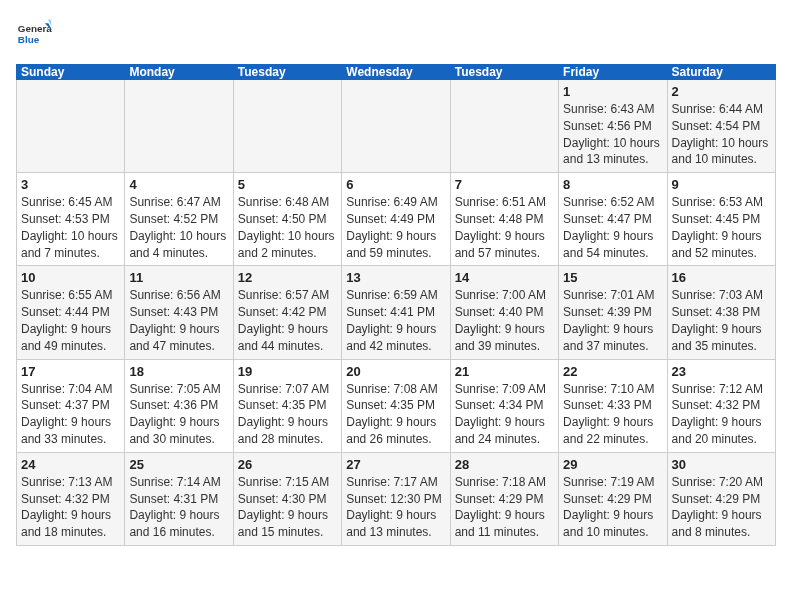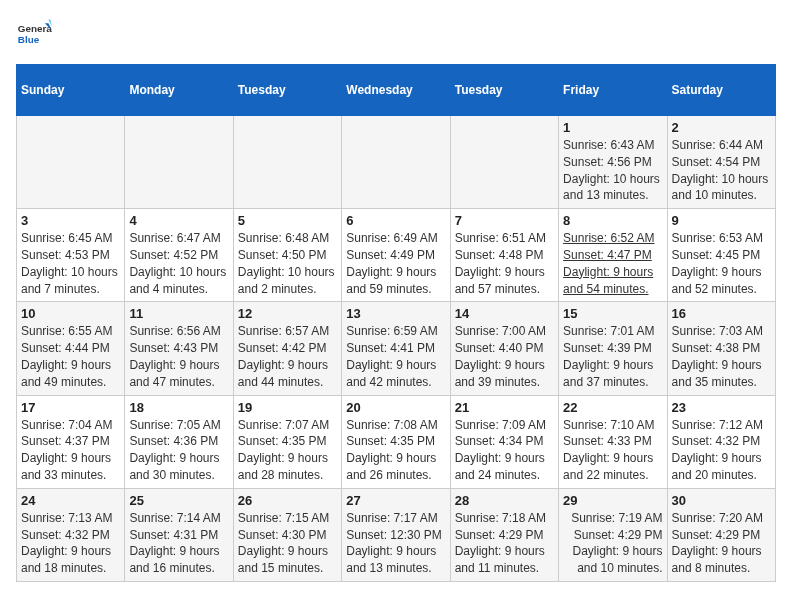--- a/index.html
+++ b/index.html
@@ -40,21 +40,21 @@
     table {
       width: 100%;
       border-collapse: collapse;
       table-layout: fixed;
     }
     thead tr th {
       background-color: #1565C0;
       color: #fff;
       font-size: 12px;
       font-weight: bold;
-      padding: 18px 4px;
+      padding: 0 4px;
       text-align: left;
       border: 1px solid #1565C0;
     }
     tbody tr td {
       border: 1px solid #ccc;
       vertical-align: top;
       padding: 4px;
       font-size: 10px;
       color: #333;
       min-height: 80px;
@@ -157,21 +157,21 @@
 Daylight: 9 hours and 59 minutes.</div>
         </td>
         <td>
           <div class="day-num">7</div>
           <div class="day-info" style="white-space: pre-line;">Sunrise: 6:51 AM
 Sunset: 4:48 PM
 Daylight: 9 hours and 57 minutes.</div>
         </td>
         <td>
           <div class="day-num">8</div>
-          <div class="day-info" style="white-space: pre-line; text-decoration: underline;">Sunrise: 6:52 AM
+          <div class="day-info" style="white-space: pre-line;">Sunrise: 6:52 AM
 Sunset: 4:47 PM
 Daylight: 9 hours and 54 minutes.</div>
         </td>
         <td>
           <div class="day-num">9</div>
           <div class="day-info" style="white-space: pre-line;">Sunrise: 6:53 AM
 Sunset: 4:45 PM
 Daylight: 9 hours and 52 minutes.</div>
         </td>
       </tr>
@@ -289,21 +289,21 @@
 Daylight: 9 hours and 13 minutes.</div>
         </td>
         <td>
           <div class="day-num">28</div>
           <div class="day-info" style="white-space: pre-line;">Sunrise: 7:18 AM
 Sunset: 4:29 PM
 Daylight: 9 hours and 11 minutes.</div>
         </td>
         <td>
           <div class="day-num">29</div>
-          <div class="day-info" style="white-space: pre-line; text-align: right;">Sunrise: 7:19 AM
+          <div class="day-info" style="white-space: pre-line;">Sunrise: 7:19 AM
 Sunset: 4:29 PM
 Daylight: 9 hours and 10 minutes.</div>
         </td>
         <td>
           <div class="day-num">30</div>
           <div class="day-info" style="white-space: pre-line;">Sunrise: 7:20 AM
 Sunset: 4:29 PM
 Daylight: 9 hours and 8 minutes.</div>
         </td>
       </tr>

